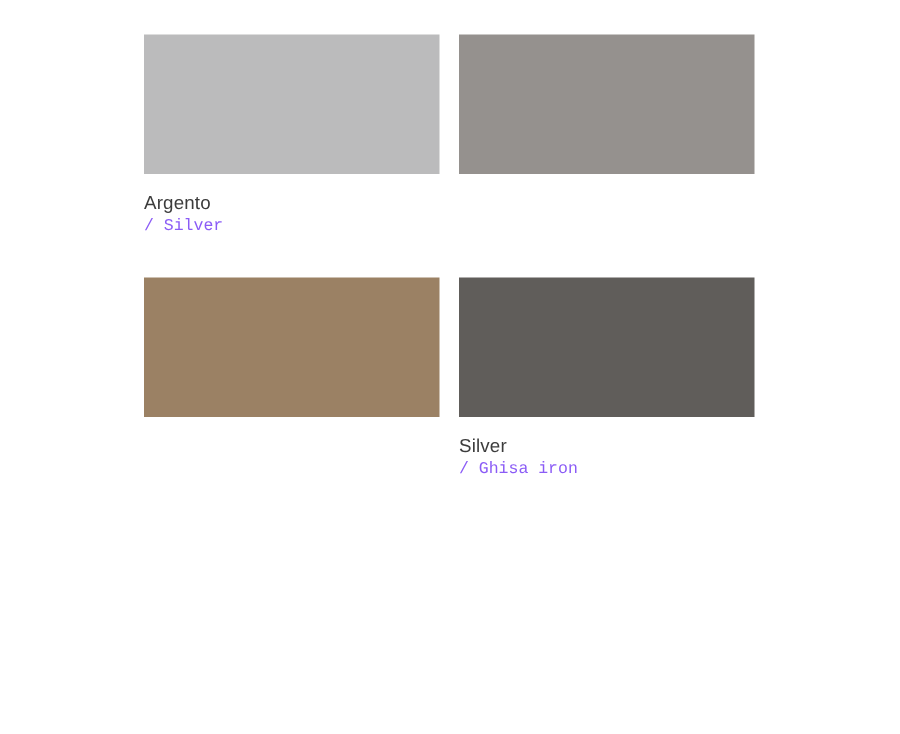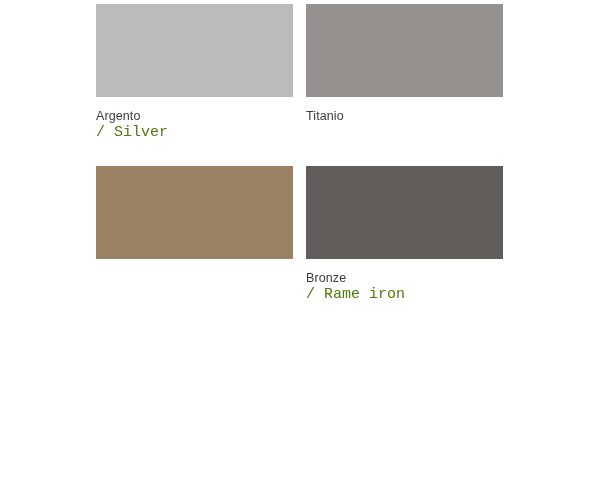--- a/index.html
+++ b/index.html
@@ -11,21 +11,21 @@
     height: 489px;
     background: #ffffff;
     font-family: "Liberation Sans", sans-serif;
     overflow: hidden;
   }
   .palette {
     position: relative;
     width: 600px;
     height: 489px;
     box-sizing: border-box;
-    padding: 4px 0 0 96px;
+    padding: 23px 0 0 96px;
   }
   .swatch-grid {
     display: grid;
     grid-template-columns: 197px 197px;
     grid-template-rows: 162px 164px 151px;
     column-gap: 13px;
     row-gap: 0;
   }
   .swatch-cell {
     display: block;
@@ -43,23 +43,23 @@
     font-family: "Liberation Sans", sans-serif;
     font-size: 12.5px;
     line-height: 16px;
     color: #3c3c3c;
     letter-spacing: 0.1px;
     white-space: nowrap;
   }
   .swatch-translation {
     display: block;
     font-family: "Liberation Mono", monospace;
-    font-size: 15px;
+    font-size: 11px;
     line-height: 17px;
-    color: #4d7c0f;
+    color: #8b5cf6;
     letter-spacing: 0px;
     white-space: pre;
   }
 </style>
 </head>
 <body style="background: rgb(255, 255, 255);">
 
 <div class="palette">
   <div class="swatch-grid">
 
@@ -68,30 +68,29 @@
       <div class="swatch-caption">
         <span class="swatch-name">Argento</span>
         <span class="swatch-translation">/ Silver</span>
       </div>
     </div>
 
 
     <div class="swatch-cell">
       <span class="swatch-chip" style="background-color: rgb(149, 145, 142);"></span>
       <div class="swatch-caption">
-        <span class="swatch-name">Titanio</span>
       </div>
     </div>
 
     <div class="swatch-cell">
       <span class="swatch-chip" style="background-color: rgb(155, 129, 100);"></span>
     </div>
 
     <div class="swatch-cell">
       <span class="swatch-chip" style="background-color: rgb(96, 93, 90);"></span>
       <div class="swatch-caption">
-        <span class="swatch-name">Bronze</span>
-        <span class="swatch-translation">/ Rame iron</span>
+        <span class="swatch-name">Silver</span>
+        <span class="swatch-translation">/ Ghisa iron</span>
       </div>
     </div>
 
   </div>
 </div>
 
 </body></html>

